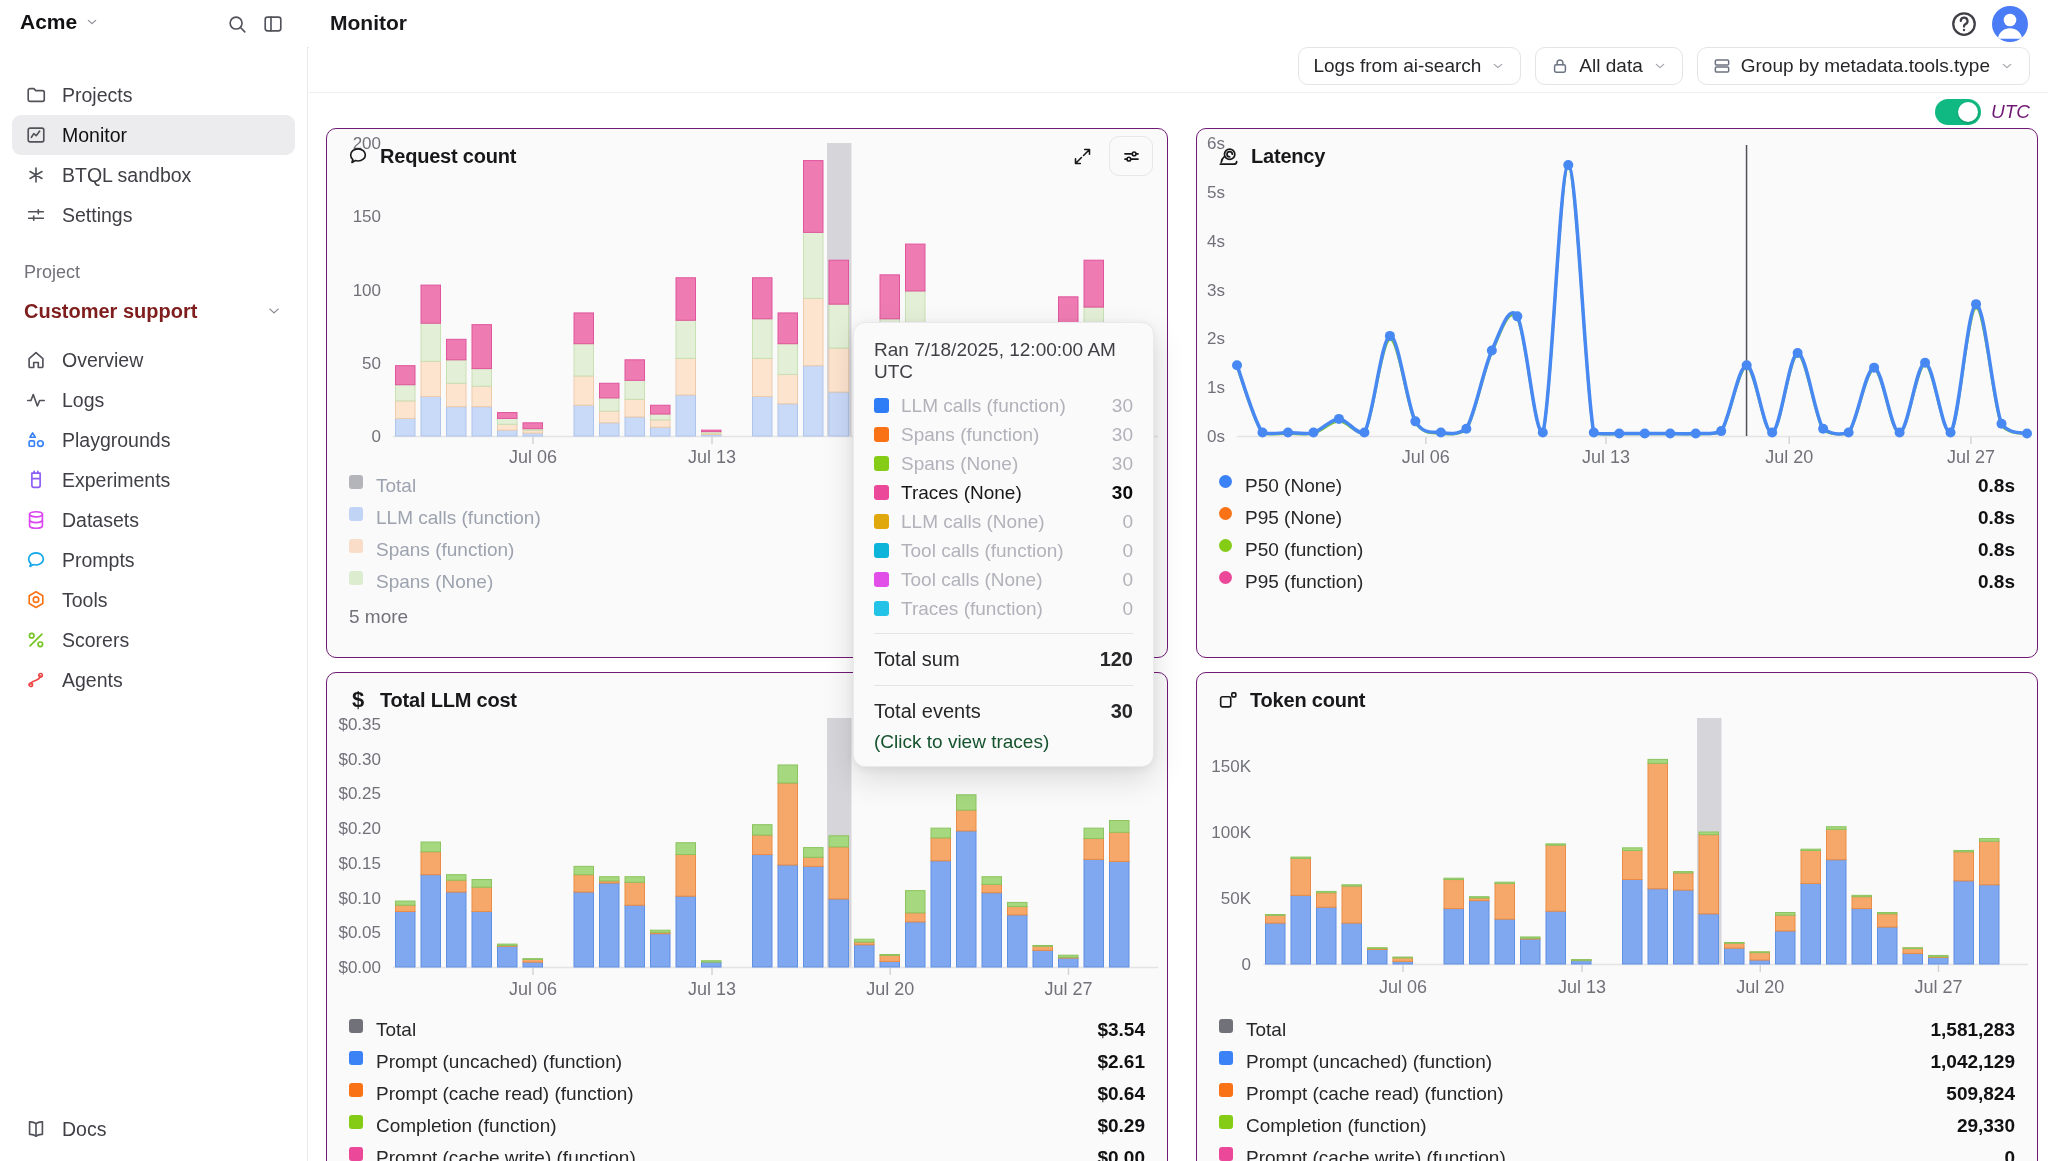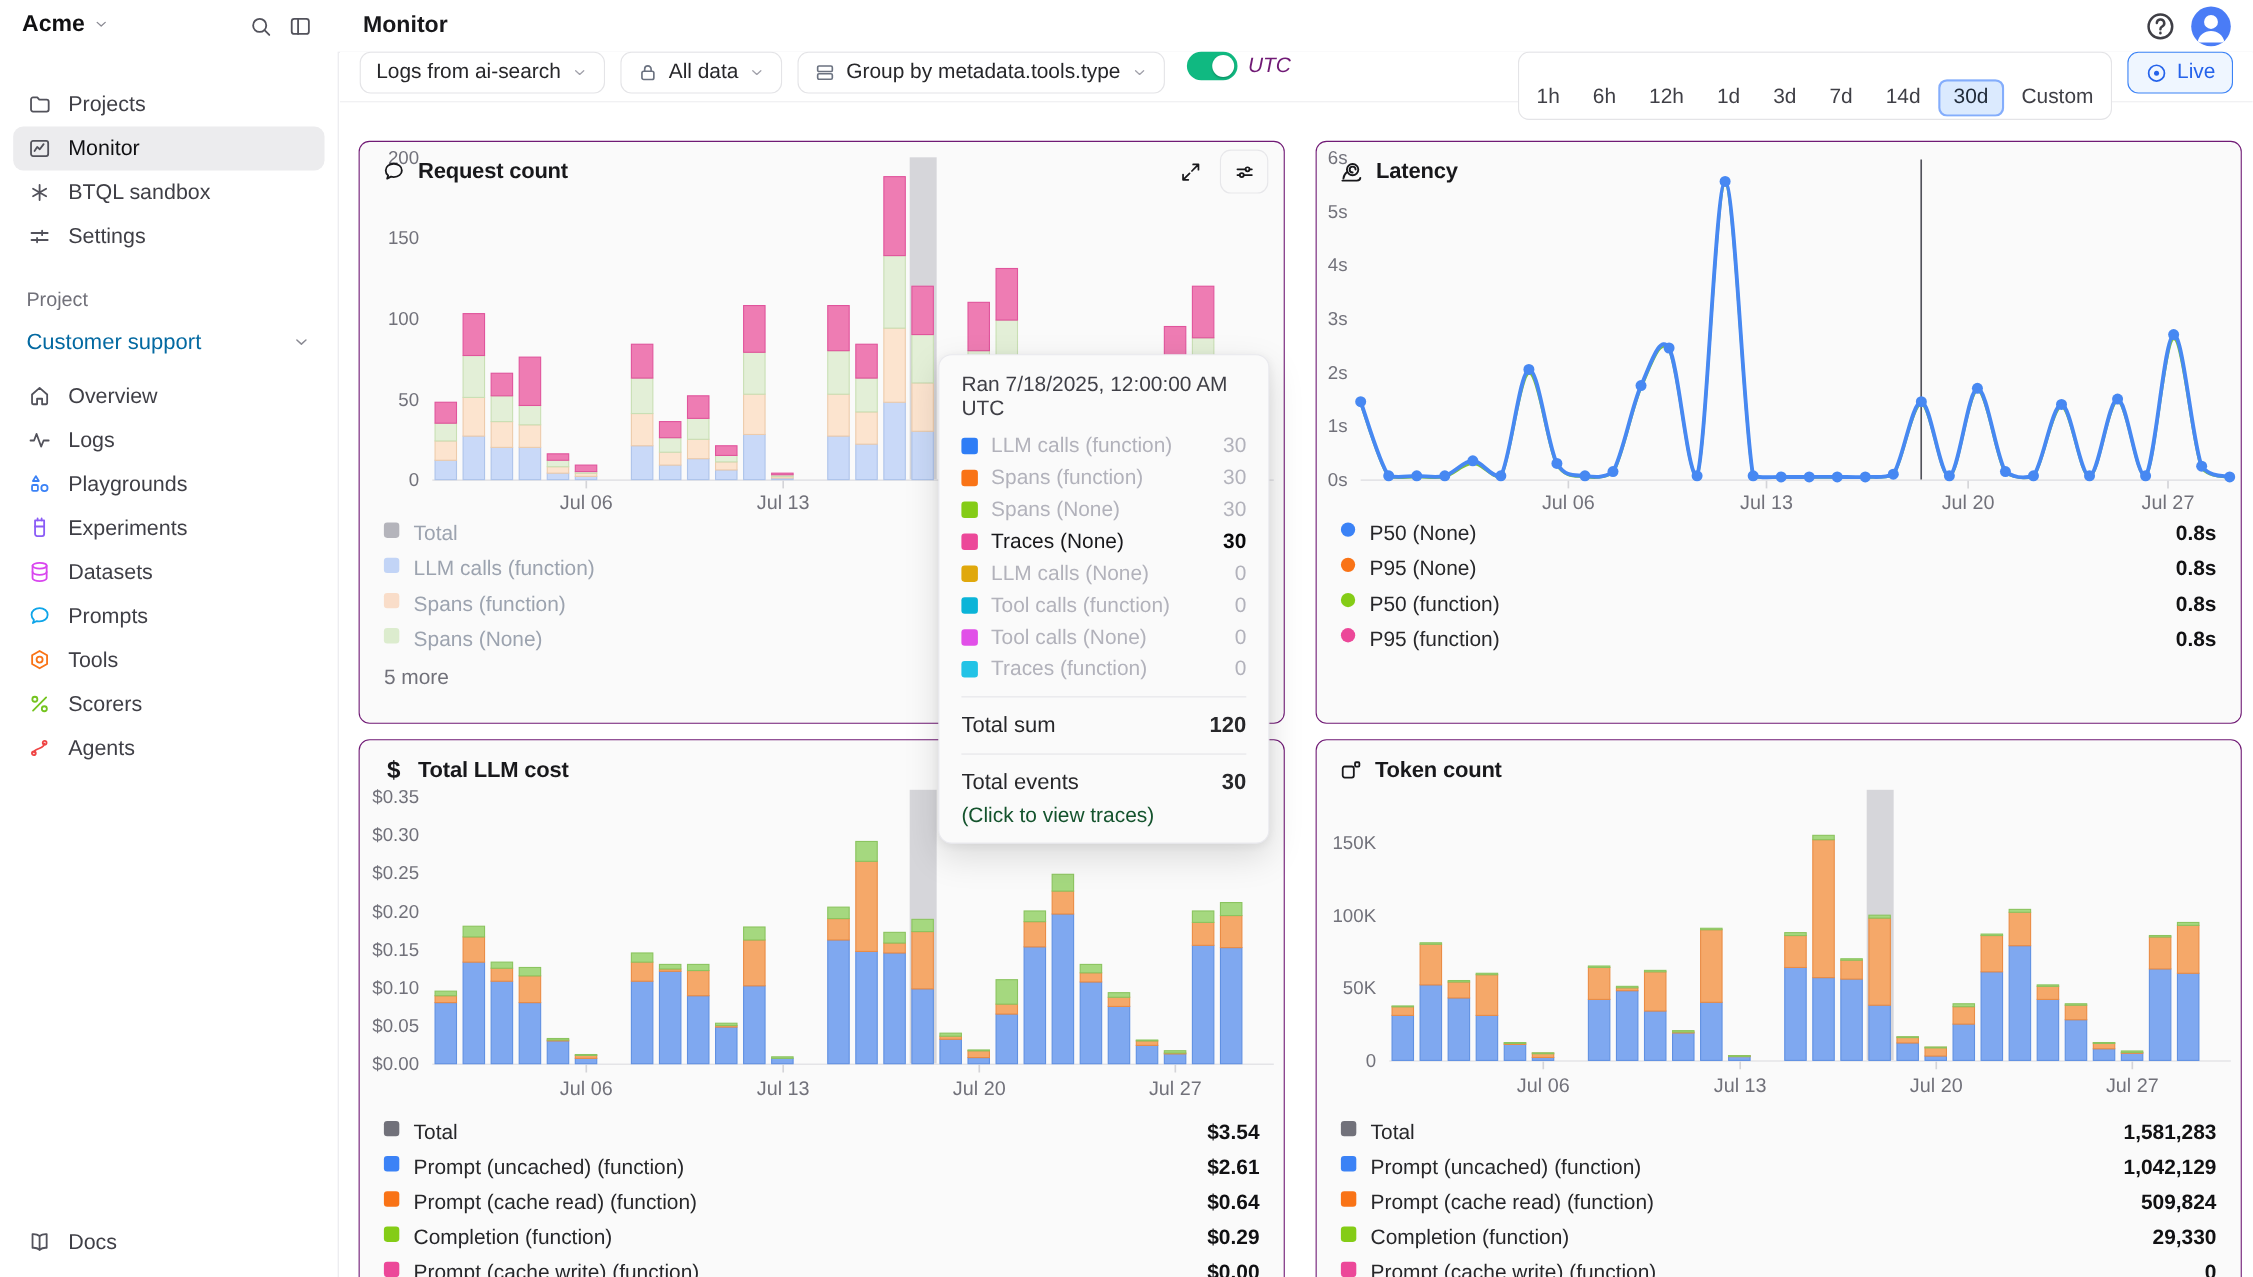--- a/index.html
+++ b/index.html
@@ -30,28 +30,28 @@
   .snav-top { margin-top:28px; }
   .sitem { height:40px; border-radius:9px; display:flex; align-items:center; gap:14px;
            padding:0 12px; font-size:19.5px; color:#3f3f46; cursor:pointer; }
   .sitem.active { background:#ececee; color:#111113; font-weight:500; }
   .sitem .icon { width:24px; color:#52525b; }
   .c-blue{color:#3b82f6!important}.c-purple{color:#8b5cf6!important}.c-magenta{color:#d946ef!important}
   .c-cyan{color:#0ea5e9!important}.c-orange{color:#f97316!important}.c-lime{color:#74c41f!important}
   .c-red{color:#ef4444!important}
   .sec-label { margin:27px 24px 0; font-size:18px; color:#71717a; }
   .proj-row { margin:8px 12px 0; height:40px; display:flex; align-items:center; padding:0 12px;
-              font-size:20px; font-weight:400; color:#0369a1; cursor:pointer; border-radius:9px;justify-content:space-between; }
+              font-size:20px; font-weight:700; color:#7f1d1d; cursor:pointer; border-radius:9px;justify-content:space-between; }
   .proj-row .icon { margin-left:auto; color:#8a8a93; }
   .snav-proj { margin-top:9px; }
   .side-foot { position:absolute; left:12px; right:12px; bottom:12px; }
 
   
   .filterbar { position:absolute; left:309px; right:0; top:47px; height:46px; background:#fff;
-               border-bottom:1px solid #eeeef1; display:flex; align-items:flex-start; padding:0 18px; gap:14px; }
+               border-bottom:1px solid #eeeef1; display:flex; align-items:flex-end; padding:0 18px; gap:14px;flex-direction:column; }
   .pill { display:flex; align-items:center; gap:9px; height:38px; padding:0 14px;
           border:1px solid #e4e4e7; border-radius:10px; background:#fff; font-size:19px;
           font-weight:500; color:#27272a; cursor:pointer; white-space:nowrap; }
   .pill .icon { color:#6b7280; }
   .pill .chev { color:#a1a1aa; }
   .utc { display:flex; align-items:center; gap:10px; margin-left:6px; cursor:pointer; }
   .switch { width:46px; height:26px; border-radius:999px; background:#10b981; position:relative; }
   .switch .knob { position:absolute; right:3px; top:3px; width:20px; height:20px; border-radius:50%;
                   background:#fff; box-shadow:0 1px 2px rgba(0,0,0,.25); }
   .utc-label { font-size:19px; color:#701a75;font-style:italic; }

